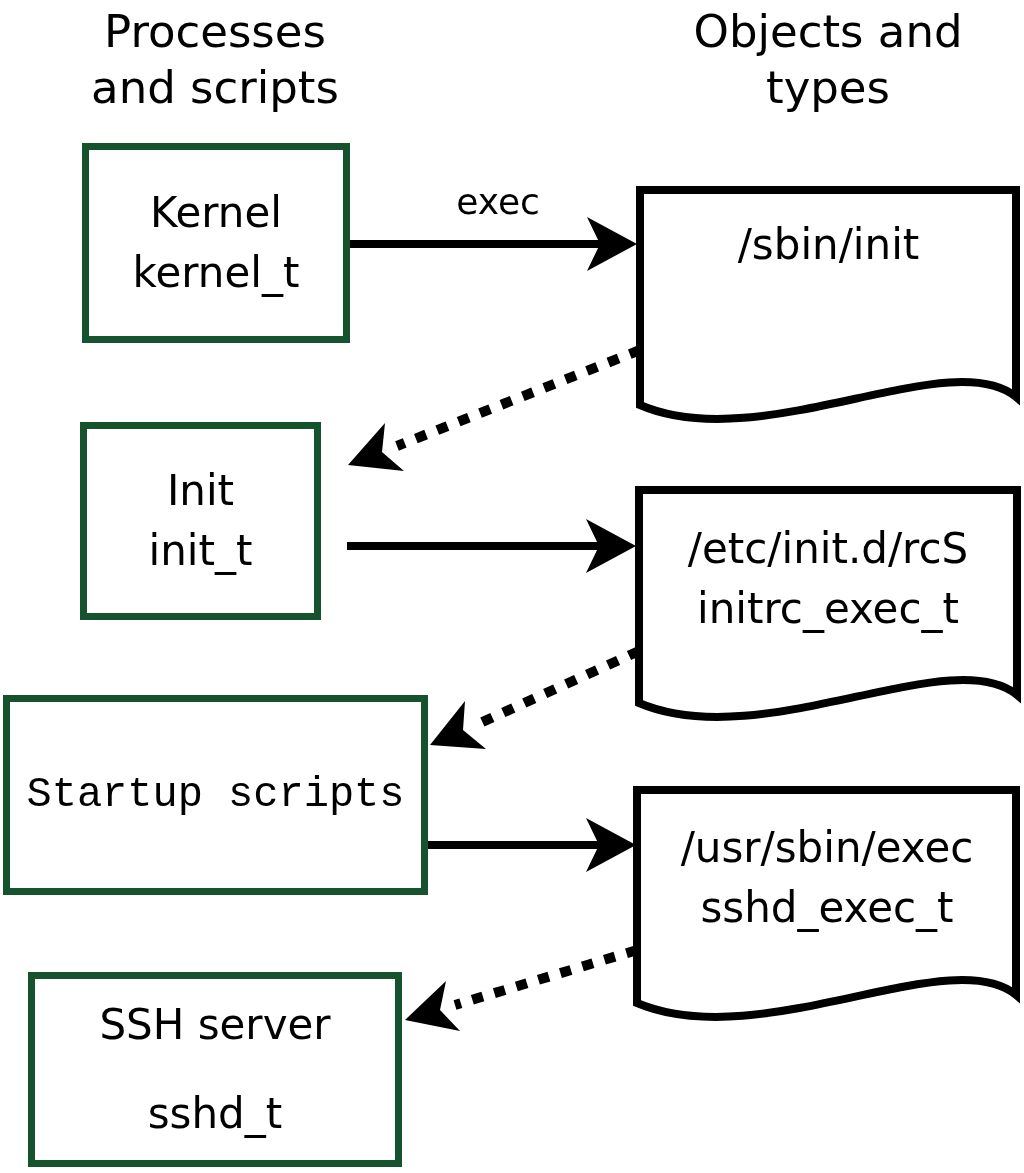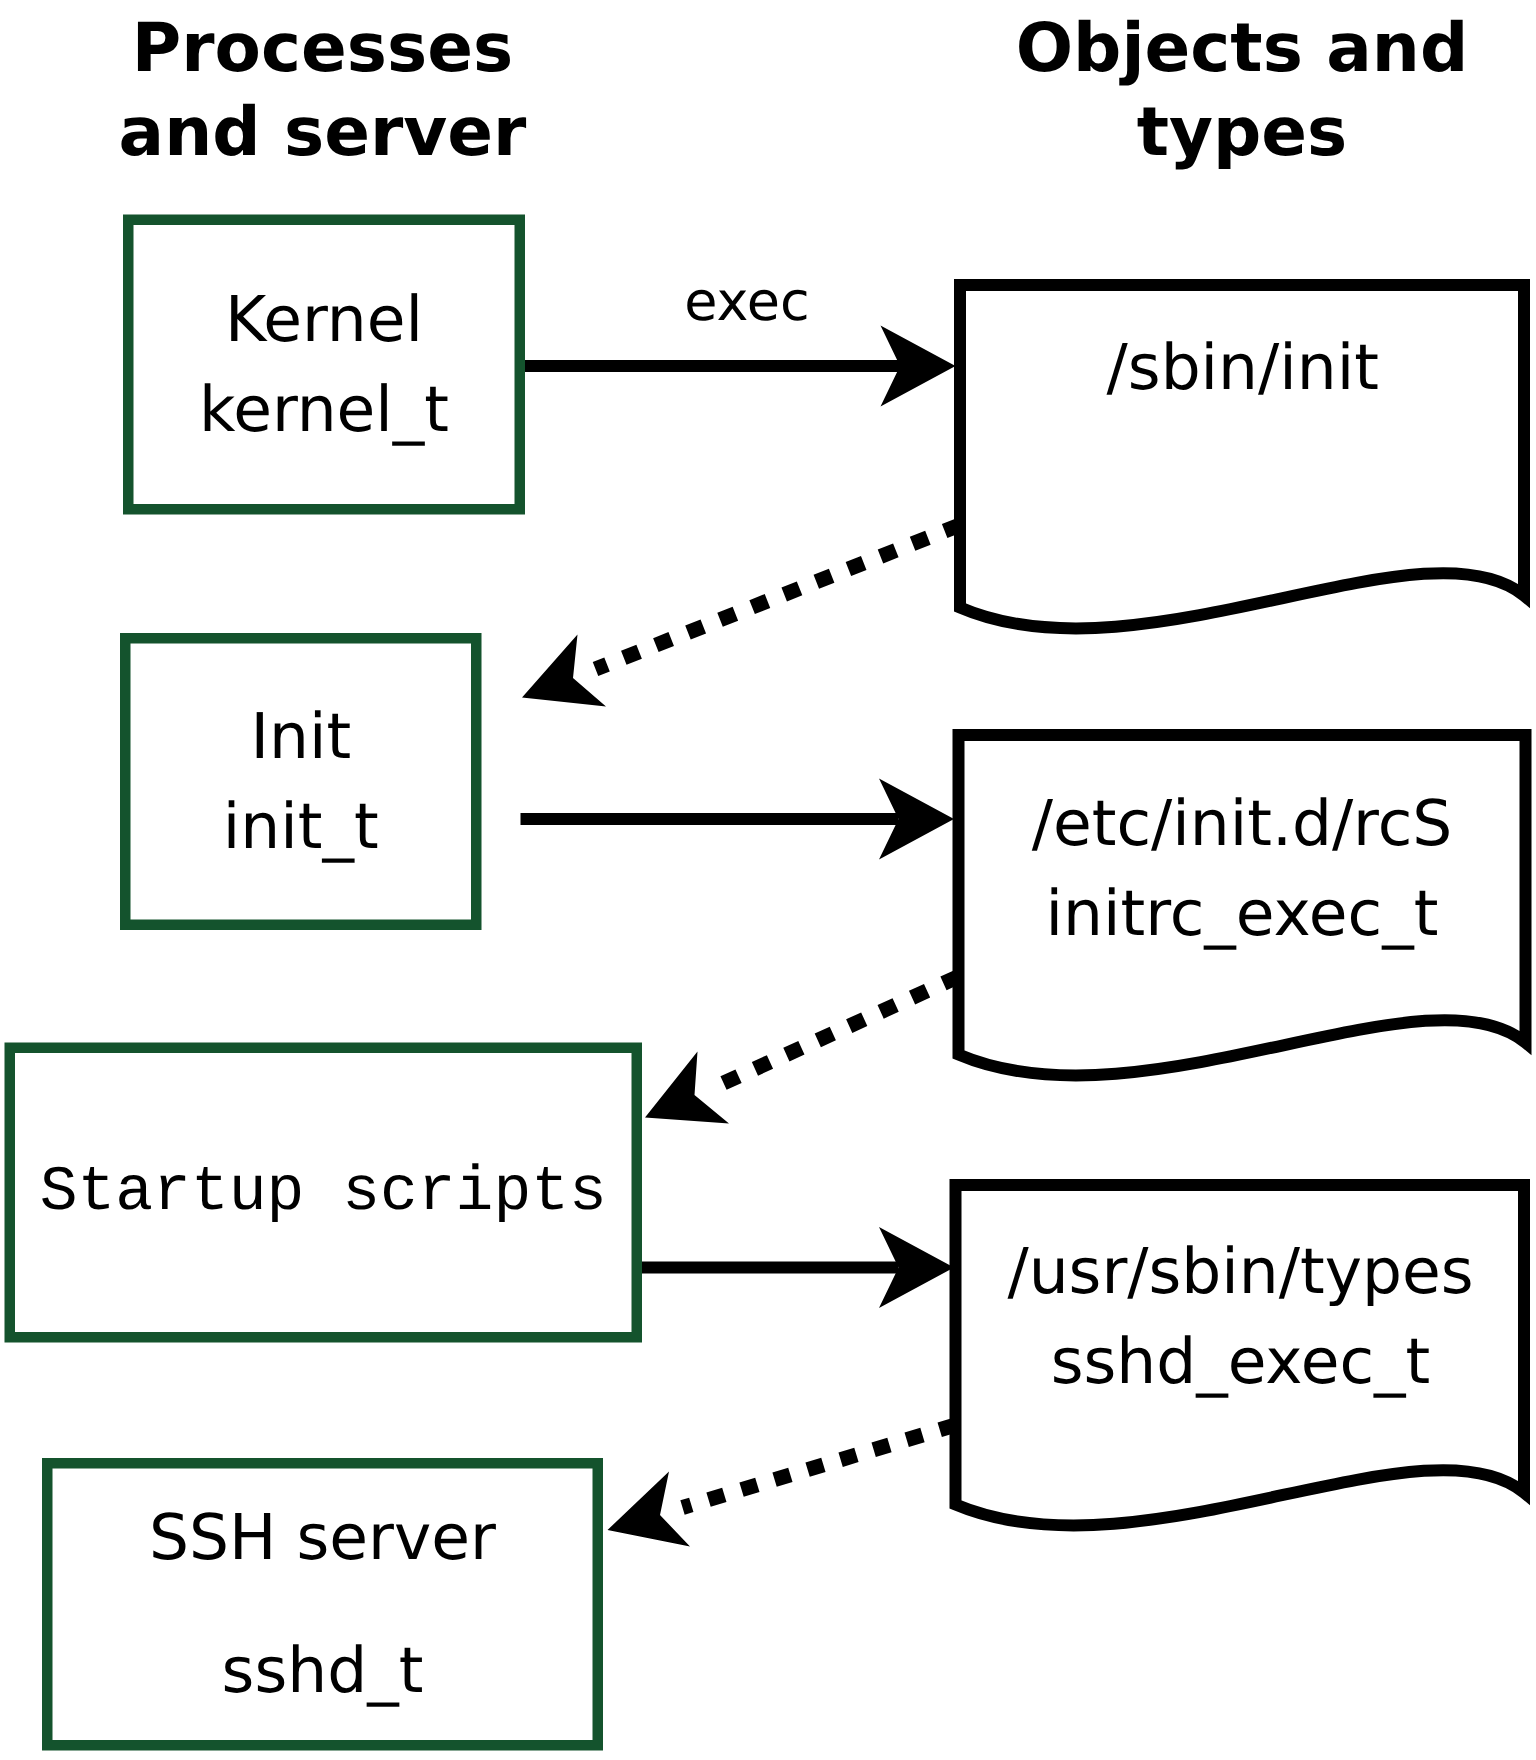--- a/index.html
+++ b/index.html
@@ -17,21 +17,21 @@
     overflow: hidden;
   }
   .layer {
     position: absolute;
     left: 0;
     top: 0;
   }
   .heading {
     position: absolute;
     text-align: center;
-    font-weight: bold;
+    font-weight: normal;
     font-size: 45px;
     line-height: 56px;
     color: #000000;
     white-space: nowrap;
   }
   .pbox {
     position: absolute;
     box-sizing: border-box;
     border: 7px solid #14532d;
     background: #ffffff;
@@ -103,21 +103,21 @@
 
     <line class="dashline" x1="639" y1="651" x2="478" y2="724"></line>
     <polygon class="head" points="430,745 465,701 463,730 486,749"></polygon>
 
     <line class="dashline" x1="637" y1="950" x2="455" y2="1005"></line>
     <polygon class="head" points="405,1020 446,981 440,1010 460,1031"></polygon>
   </svg>
 
   <div class="heading" style="left:15px; top:4px; width:400px;">
     <div>Processes</div>
-    <div>and server</div>
+    <div>and scripts</div>
   </div>
   <div class="heading" style="left:628px; top:4px; width:400px;">
     <div>Objects and</div>
     <div>types</div>
   </div>
 
   <div class="pbox" style="left:82px; top:143px; width:268px; height:200px;">
     <div>Kernel</div>
     <div>kernel_t</div>
   </div>
@@ -134,19 +134,19 @@
   </div>
 
   <div class="doctext" style="left:640px; top:215px; width:377px;">
     <div>/sbin/init</div>
   </div>
   <div class="doctext" style="left:639px; top:519px; width:378px;">
     <div>/etc/init.d/rcS</div>
     <div>initrc_exec_t</div>
   </div>
   <div class="doctext" style="left:637px; top:818px; width:380px;">
-    <div>/usr/sbin/types</div>
+    <div>/usr/sbin/exec</div>
     <div>sshd_exec_t</div>
   </div>
 
   <div class="edge-label" style="left:428px; top:180px; width:140px;">exec</div>
 
 </div>
 
 </body></html>

